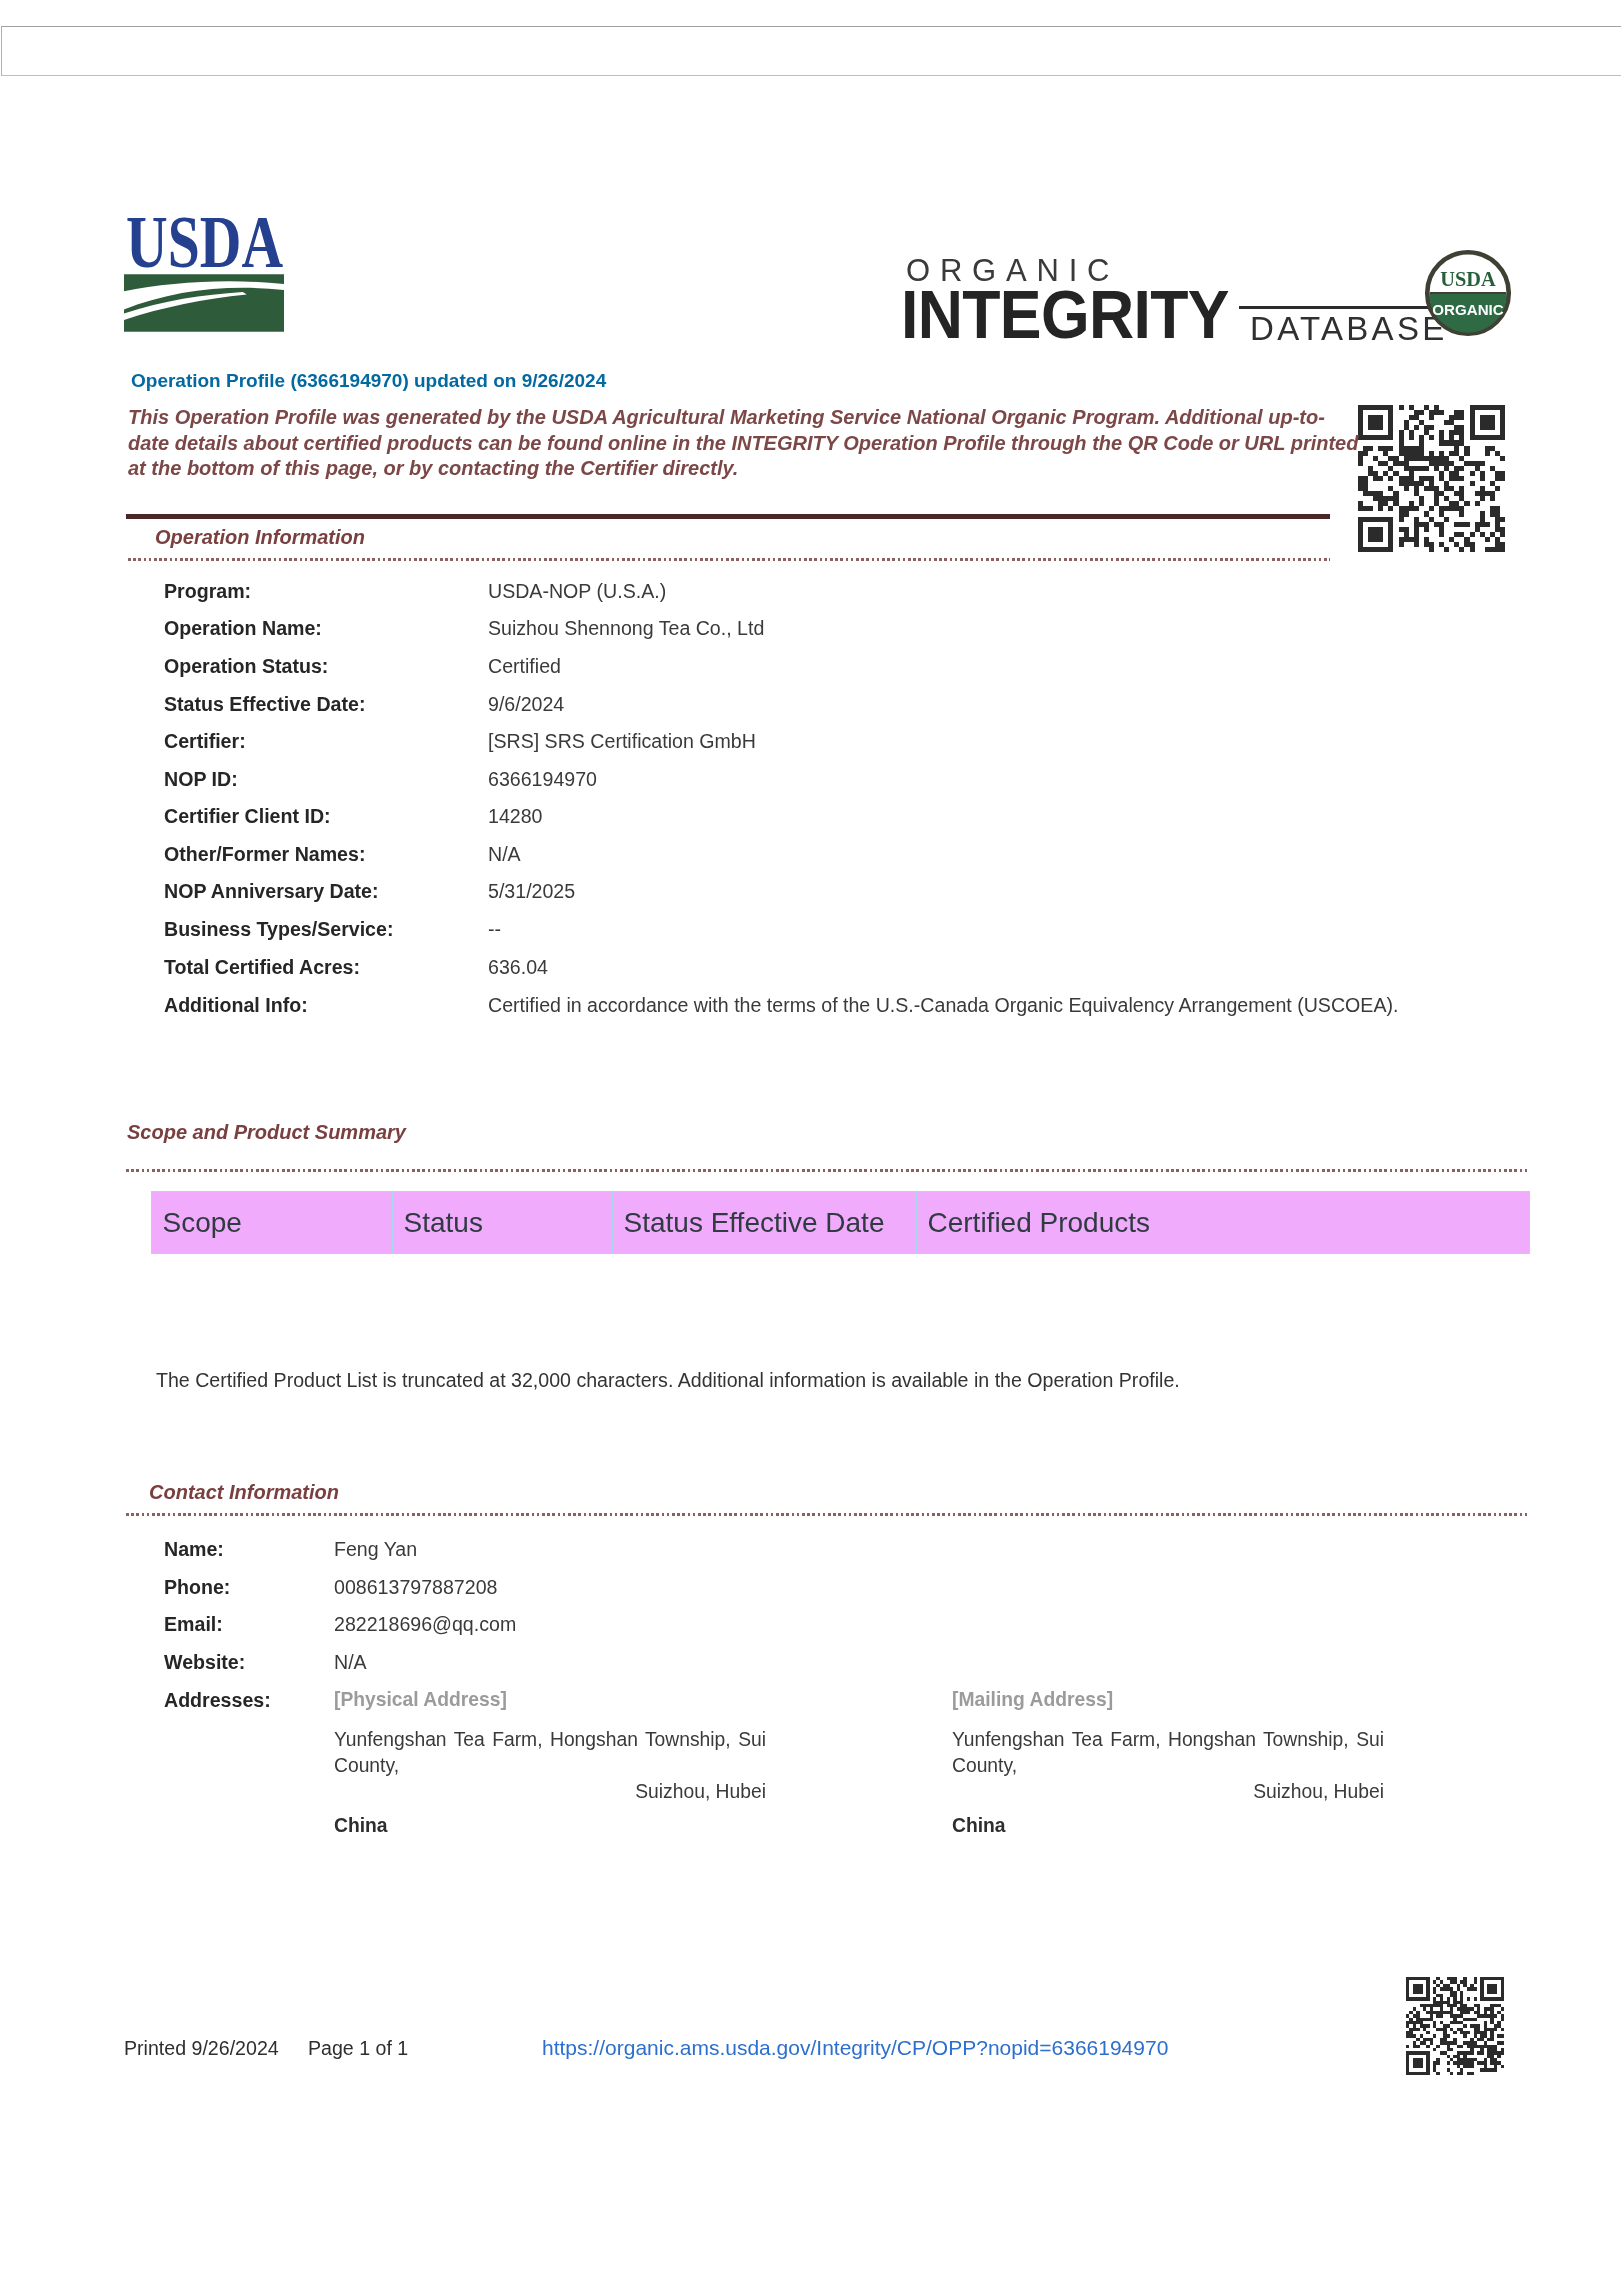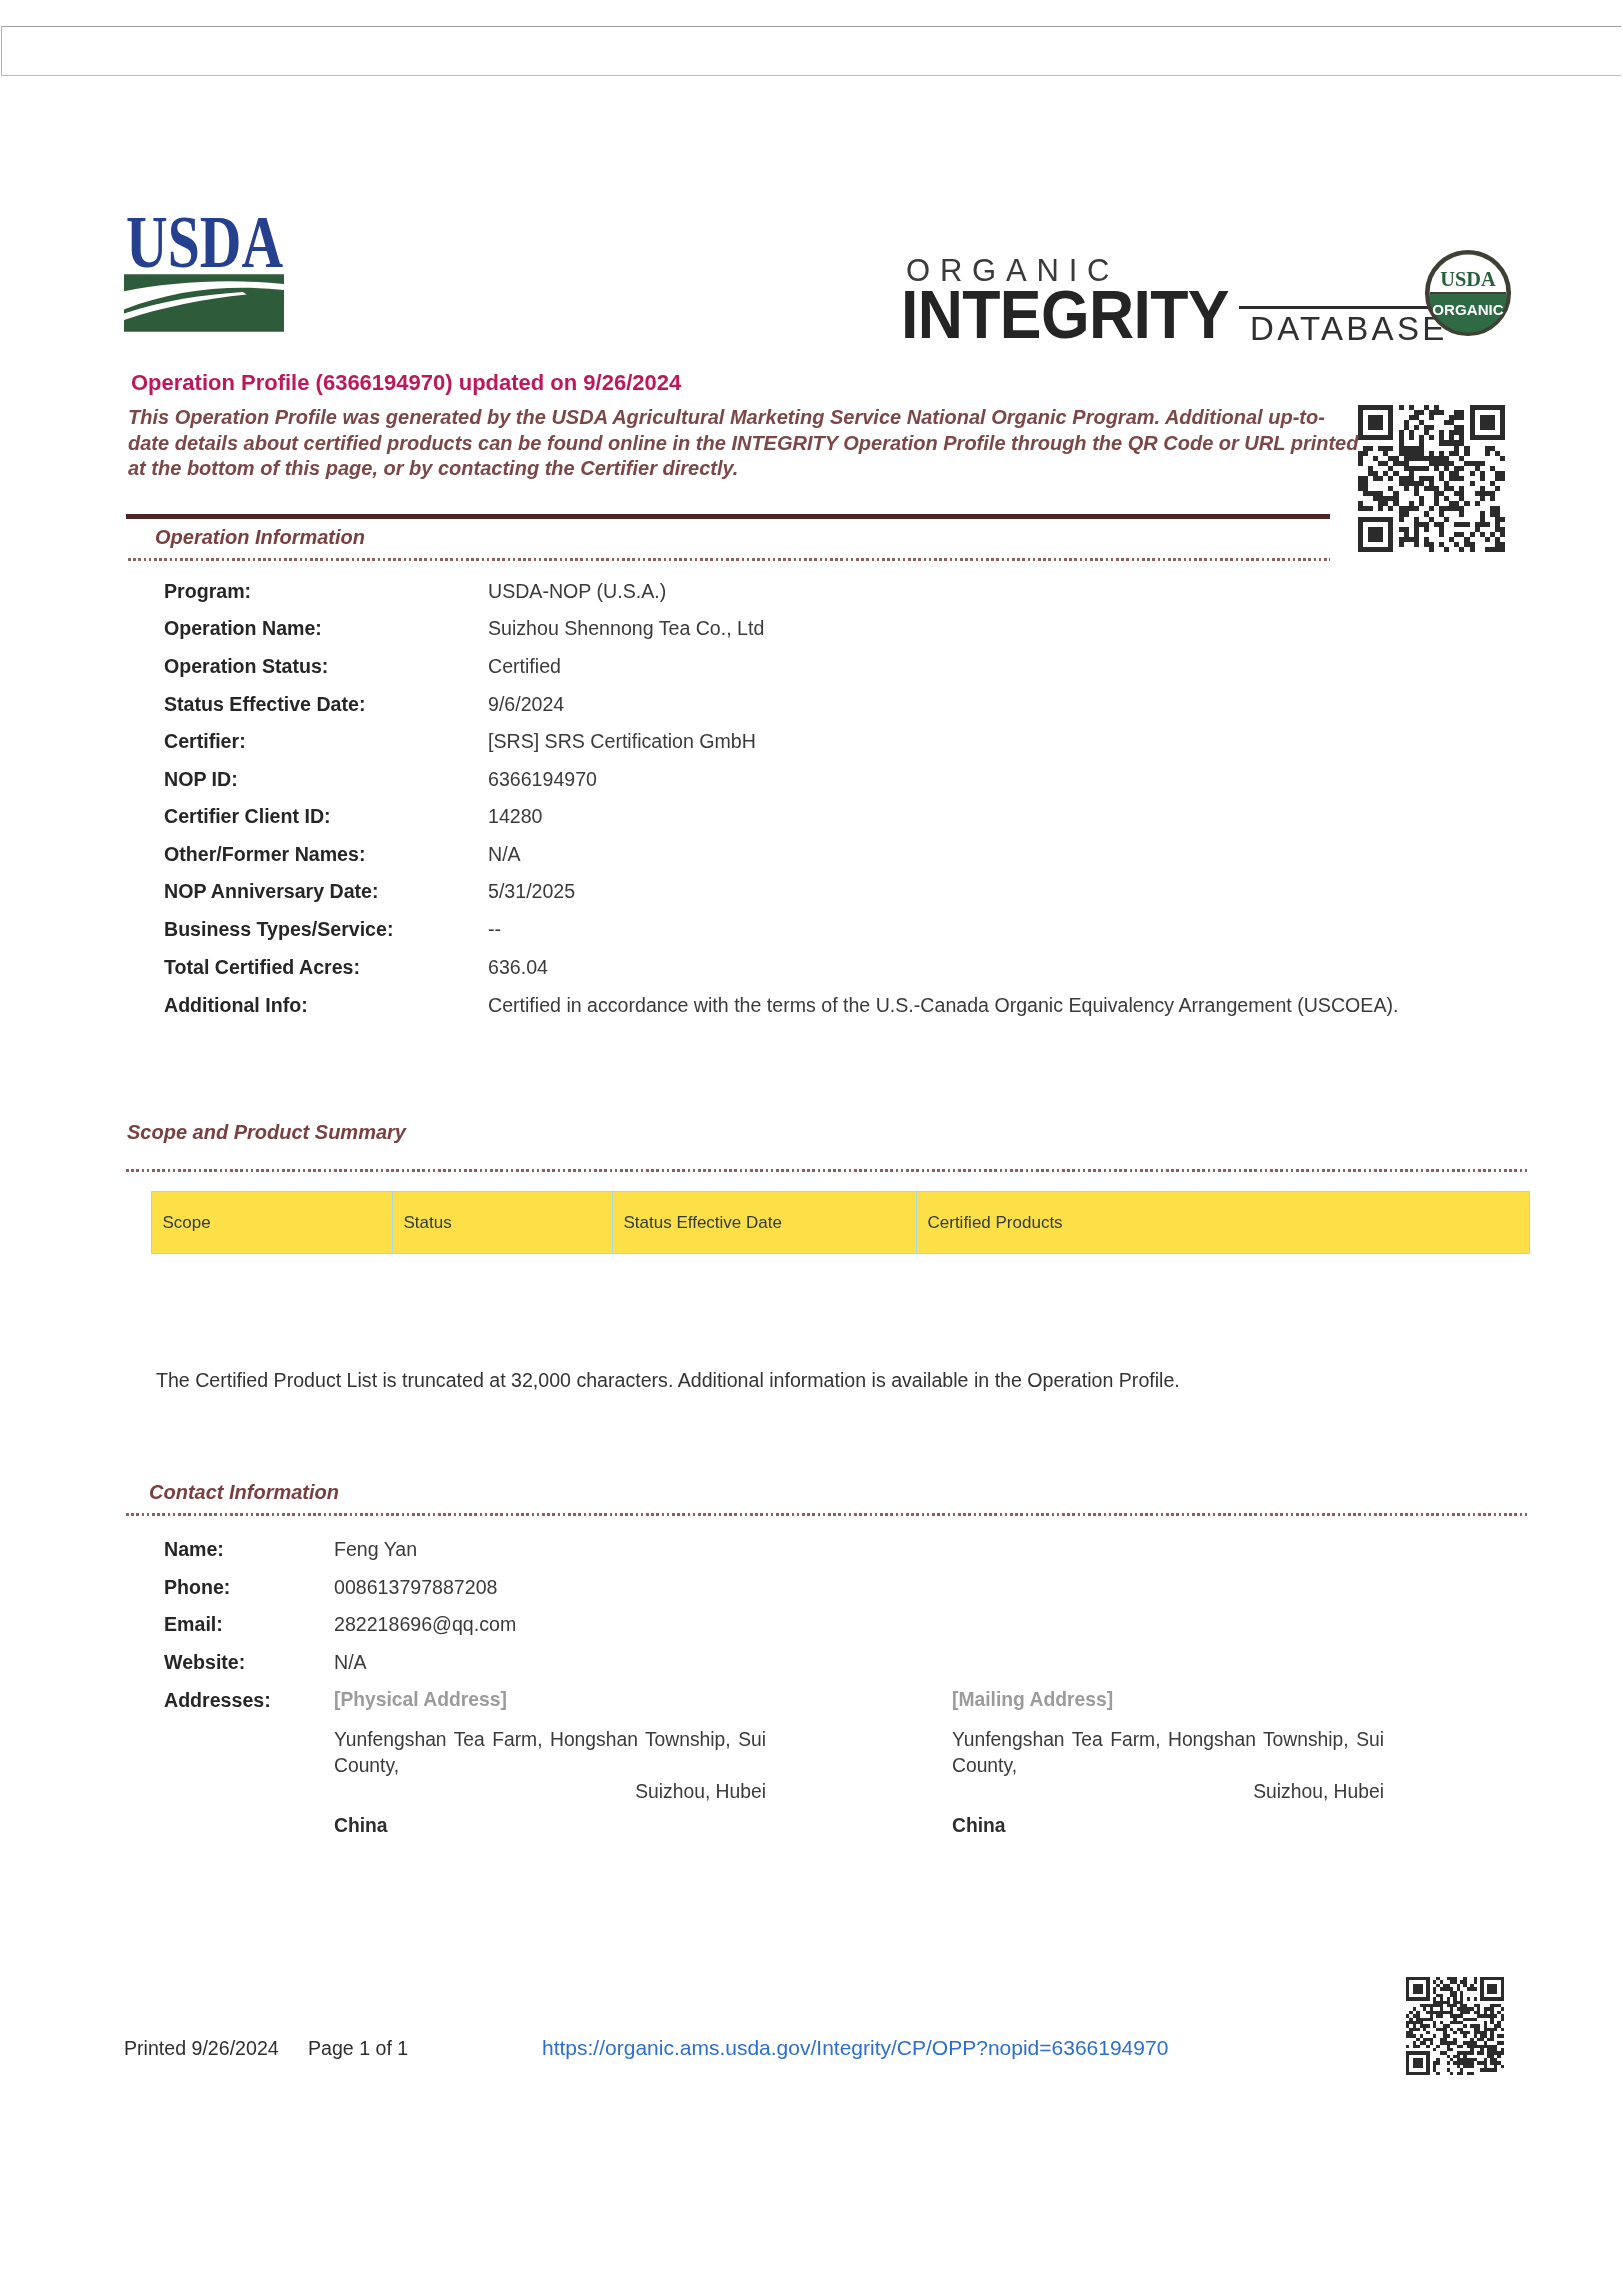--- a/index.html
+++ b/index.html
@@ -23,21 +23,21 @@
   .oid-integrity{left:901px;top:275px;font-size:68px;font-weight:bold;color:#242424;
     transform:scaleX(.92);transform-origin:left top;letter-spacing:-0.7px;white-space:nowrap;}
   .oid-database{left:1250px;top:310px;font-size:33px;letter-spacing:3.3px;color:#303030;white-space:nowrap;}
   .oid-line{left:1239px;top:306px;width:189px;height:2.6px;background:#2b2b2b;}
   .seal{left:1422px;top:247px;}
 
   .qr{line-height:0;}
   .qr-top{left:1358px;top:405px;}
   .qr-footer{left:1406px;top:1977px;}
 
-  .doc-title{left:131px;top:370px;font-size:22px;font-weight:bold;color:#be185d;white-space:nowrap;}
+  .doc-title{left:131px;top:370px;font-size:19px;font-weight:bold;color:#0369a1;white-space:nowrap;}
   .intro{left:128px;top:405px;width:1231px;font-size:20px;line-height:25.5px;
     font-weight:bold;font-style:italic;color:#7c4747;}
 
   .rule-thick{left:126px;top:514px;width:1204px;height:4.6px;background:#4a2626;}
   .section-h{font-size:20px;font-weight:bold;color:#7a4040;white-space:nowrap;font-style:italic;}
   .h-opinfo{left:155px;top:526px;}
   .h-scope{left:127px;top:1121px;}
   .h-contact{left:149px;top:1481px;}
   .dotted{height:2.6px;background-image:repeating-linear-gradient(90deg,#8a6060 0 2.6px,transparent 2.6px 5.2px);}
   .d-opinfo{left:128px;top:558px;width:1202px;}
@@ -45,21 +45,21 @@
   .d-contact{left:126px;top:1513px;width:1402px;}
 
   .frow{position:absolute;left:164px;white-space:nowrap;font-size:19.6px;}
   .flabel{position:absolute;left:0;font-weight:bold;color:#262626;white-space:nowrap;}
   .fvalue{position:absolute;left:324px;color:#3a3a3a;white-space:nowrap;}
   .crow .fvalue{left:170px;}
 
   table.scope-table{position:absolute;left:151px;top:1191px;width:1377px;
     border-collapse:collapse;table-layout:fixed;}
   .scope-table th,.scope-table td{border:1.3px solid #a8d8ec;text-align:left;}
-  .scope-table th{background:#fde047;font-weight:normal;font-size:17px;color:#2f3b40;
+  .scope-table th{background:#f0abfc;font-weight:normal;font-size:28px;color:#2f3b40;
     height:61px;vertical-align:middle;padding:0 10.5px;margin-left:20px;}
   .scope-table td{font-size:20px;color:#333;padding:5.2px 10.5px;vertical-align:top;line-height:31px;}
 
   .note{left:156px;top:1369px;font-size:19.6px;color:#333;white-space:nowrap;}
 
   .addr-col{width:432px;font-size:19.3px;color:#3a3a3a;}
   .addr-a{left:334px;top:1689px;}
   .addr-b{left:952px;top:1689px;}
   .addr-label{font-weight:bold;color:#9b9b9b;}
   .addr-street{margin-top:15.7px;text-align:justify;line-height:26px;}

